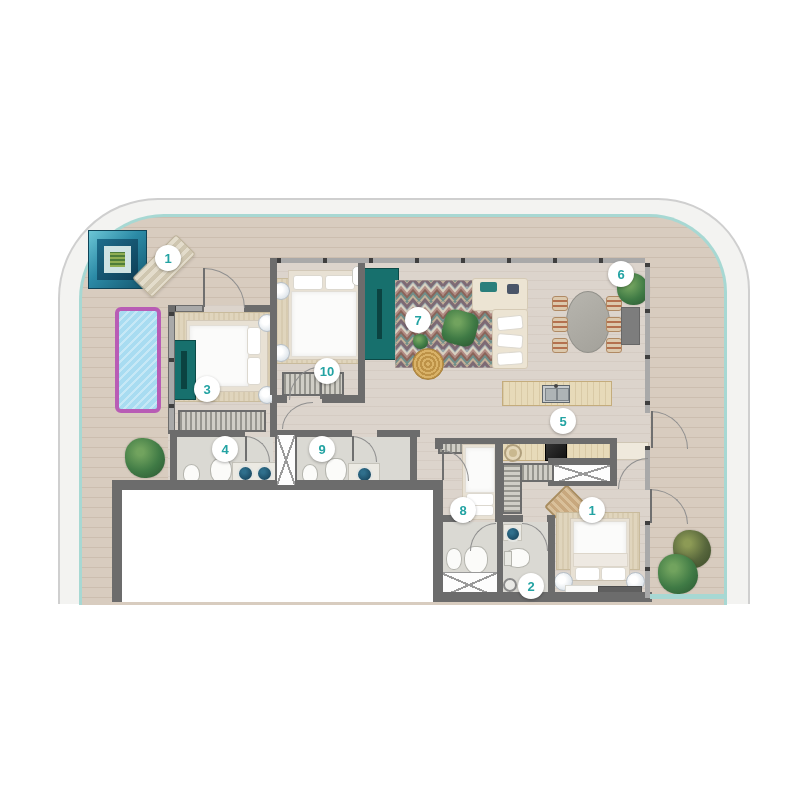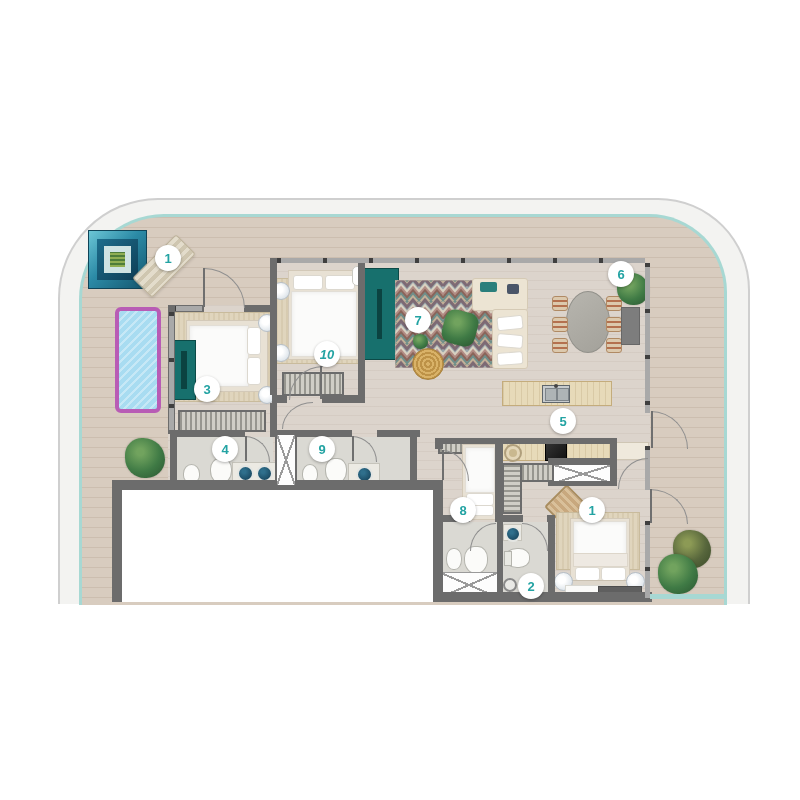--- a/index.html
+++ b/index.html
@@ -301,20 +301,20 @@
     </div>
   <div class="marker" style="left:405px;top:307px;">
       <span>7</span>
     </div>
   <div class="marker" style="left:450px;top:497px;">
       <span>8</span>
     </div>
   <div class="marker" style="left:309px;top:436px;">
       <span>9</span>
     </div>
-  <div class="marker" style="left:314px;top:341px;font-style:italic;">
+  <div class="marker" style="left:314px;top:358px;">
       <span>10</span>
     </div>
   <div class="marker" style="left:155px;top:245px;">
       <span>1</span>
     </div>
 
 </div>
 
 </body></html>

